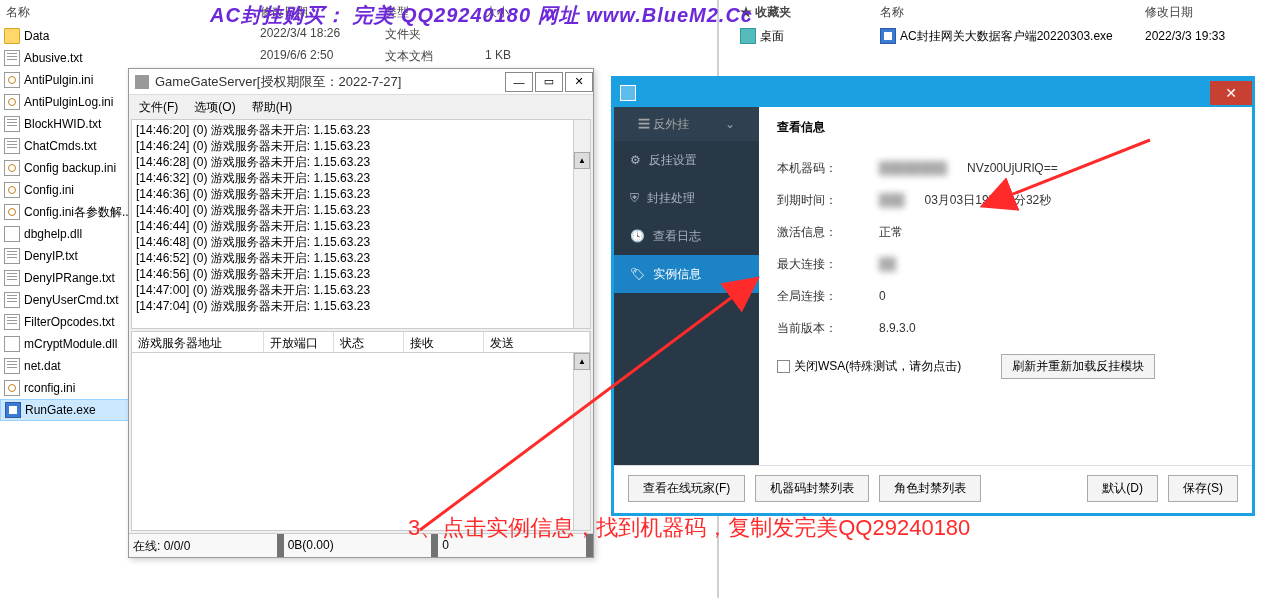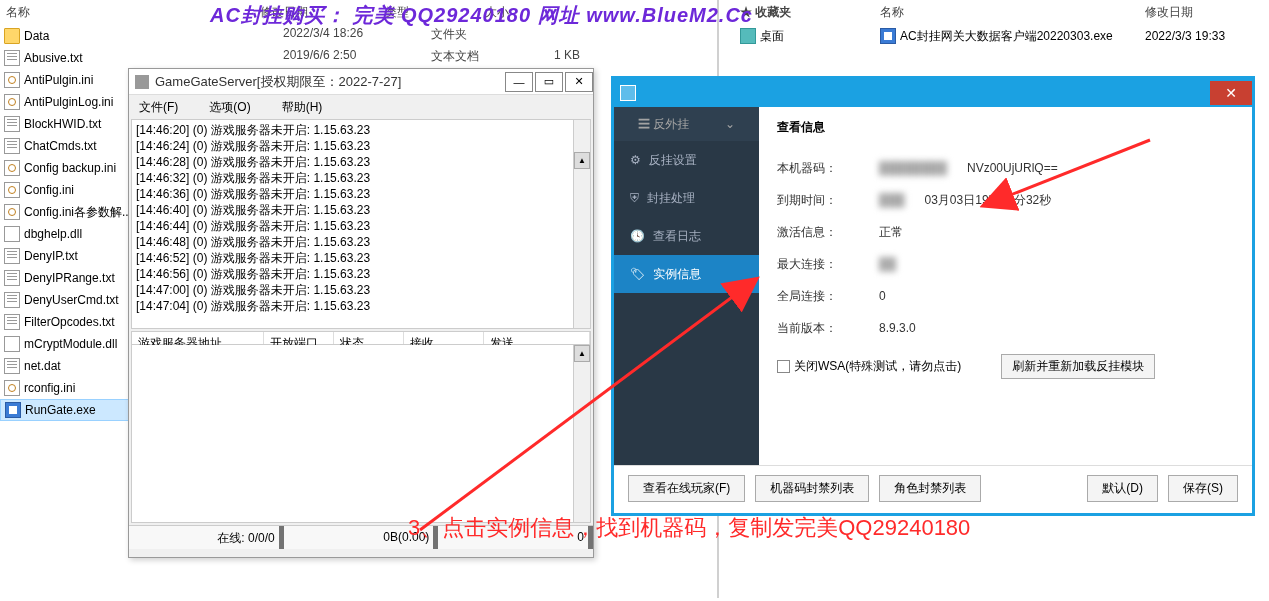--- a/index.html
+++ b/index.html
@@ -25,21 +25,21 @@
 .ico-exe { background: #3a7bd5; border: 1px solid #2a5ba5; position: relative; }
 .ico-exe::after { content: ""; position: absolute; inset: 3px; background: #fff; }
 
 
 .mid-header { position: absolute; left: 260px; top: 0; display: flex; font-size: 12px; color: #444; padding: 4px 0; }
 .mid-header span { display: inline-block; }
 .mh-date { width: 125px; }
 .mh-type { width: 100px; }
 .mh-size { width: 60px; }
 .mid-row { position: absolute; left: 260px; display: flex; font-size: 12px; color: #444; }
-.mid-row span { display: inline-block; margin-left: 23px; }
+.mid-row span { display: inline-block; }
 
 
 .right-files { position: absolute; left: 740px; top: 0; width: 520px; }
 .right-header { display: flex; font-size: 12px; color: #444; padding: 4px 0; }
 .rh-fav { width: 140px; font-weight: bold; }
 .rh-name { width: 265px; }
 .rh-date { width: 100px; }
 .rf-row { display: flex; align-items: center; height: 22px; font-size: 12px; }
 .rf-fav { width: 140px; display: flex; align-items: center; }
 .rf-name { width: 265px; display: flex; align-items: center; }
@@ -47,31 +47,31 @@
 .ico-dl { background: linear-gradient(#cde,#8ac); border-radius: 2px; }
 .ico-desk { background: #5bb; border: 1px solid #399; }
 
 
 .ggs { position: absolute; left: 128px; top: 68px; width: 466px; height: 490px; border: 1px solid #999; background: #f0f0f0; z-index: 5; box-shadow: 2px 2px 6px rgba(0,0,0,0.2); }
 .title-bar { display: flex; align-items: center; height: 26px; background: #fff; border-bottom: 1px solid #ddd; padding-left: 6px; }
 .title-ico { width: 14px; height: 14px; margin-right: 6px; background: #999; }
 .title-text { flex: 1; font-size: 13px; color: #333; }
 .title-btns { display: flex; }
 .tb { width: 28px; height: 20px; border: 1px solid #888; background: #fff; margin-left: 2px; display: flex; align-items: center; justify-content: center; font-size: 11px; }
-.menu-bar { height: 24px; display: flex; align-items: center; padding-left: 4px; background: #f0f0f0; gap: 19px; }
+.menu-bar { height: 24px; display: flex; align-items: center; padding-left: 4px; background: #f0f0f0; gap: 4px; }
 .menu-item { padding: 2px 6px; font-size: 12px; }
 .log-area { height: 210px; background: #fff; border: 1px solid #ccc; margin: 0 2px; position: relative; overflow: hidden; font-family: SimSun, monospace; font-size: 12px; line-height: 16px; padding: 2px 4px; white-space: pre; }
 .log-scroll { position: absolute; right: 0; top: 0; bottom: 0; width: 17px; background: #f0f0f0; border-left: 1px solid #ccc; }
 .log-scroll-btn { height: 17px; background: #ddd; border: 1px solid #aaa; display: flex; align-items: center; justify-content: center; font-size: 8px; }
-.table-header { display: flex; height: 14px; background: #fff; border: 1px solid #ccc; margin: 2px 2px 0 2px; }
+.table-header { display: flex; height: 22px; background: #fff; border: 1px solid #ccc; margin: 2px 2px 0 2px; }
 .th-cell { border-right: 1px solid #ddd; padding: 3px 6px; font-size: 12px; }
 .table-body { height: 178px; background: #fff; border: 1px solid #ccc; border-top: none; margin: 0 2px; position: relative; }
 .table-body .log-scroll { }
 .status-bar { display: flex; height: 24px; border-top: 1px solid #ccc; margin-top: 2px; }
-.sb-cell { flex: 1; border-right: 5px solid #737373; text-align: right; padding: 4px; font-size: 12px; background: #f8f8f8; }
+.sb-cell { flex: 1; border-right: 7px solid #737373; text-align: left; padding: 4px; font-size: 12px; background: #f8f8f8; }
 
 
 .cfg { position: absolute; left: 611px; top: 76px; width: 644px; height: 440px; border: 3px solid #1ba1e2; background: #fff; z-index: 4; }
 .cfg-title { height: 28px; background: #1ba1e2; display: flex; align-items: center; justify-content: space-between; padding: 0 0 0 6px; }
 .cfg-title-ico { width: 16px; height: 16px; background: rgba(255,255,255,0.3); border: 1px solid #fff; }
 .cfg-close { width: 42px; height: 24px; background: #c84031; color: #fff; display: flex; align-items: center; justify-content: center; font-size: 14px; cursor: pointer; }
 .cfg-body { display: flex; height: 358px; }
 .cfg-nav { width: 145px; background: #293846; color: #a7b1c2; }
 .nav-top { height: 34px; background: #2f4050; display: flex; align-items: center; padding: 0 24px; color: #a3a3a3; font-size: 12px; justify-content: space-between; }
 .nav-item { height: 38px; display: flex; align-items: center; padding-left: 16px; font-size: 12px; gap: 8px; }

